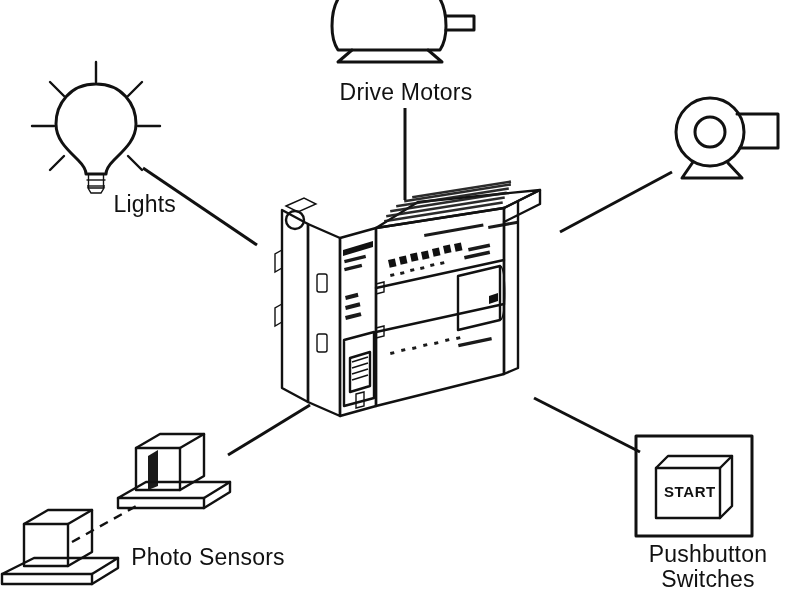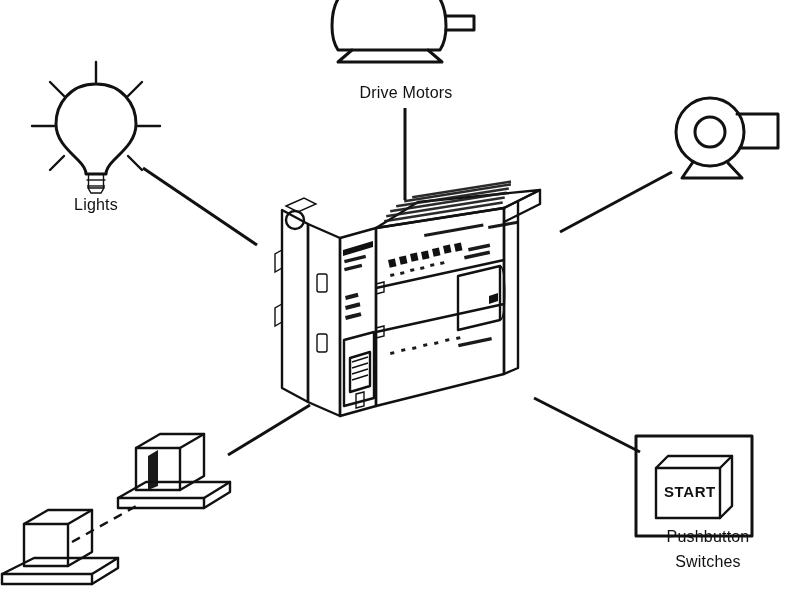--- a/index.html
+++ b/index.html
@@ -1,19 +1,19 @@
 <!DOCTYPE html>
 <html><head>
 <meta charset="utf-8">
 <style>
   html,body{margin:0;padding:0;background:#ffffff;}
   body{width:792px;height:603px;position:relative;overflow:hidden;
        font-family:"Liberation Sans",sans-serif;color:#000;}
   .stage{position:absolute;inset:0;}
-  .lbl{position:absolute;font-size:16px;line-height:25px;letter-spacing:.2px;
+  .lbl{position:absolute;font-size:23px;line-height:25px;letter-spacing:.2px;
        color:#111;white-space:pre;text-align:center;font-weight:400;}
   .node{position:absolute;}
   svg{display:block;overflow:visible;}
   .ln{stroke:#111;stroke-width:3;stroke-linecap:butt;}
   .dash{stroke:#111;stroke-width:2.4;stroke-dasharray:9 7;}
   .st{fill:none;stroke:#111;stroke-width:3;stroke-linejoin:round;stroke-linecap:round;}
   .st2{fill:none;stroke:#111;stroke-width:2.4;stroke-linejoin:round;stroke-linecap:round;}
   .fillk{fill:#111;}
   .thin{fill:none;stroke:#111;stroke-width:1.4;}
   .blk{fill:#1a1a1a;}
@@ -47,21 +47,21 @@
                         L80 114 C80 110 82 106 88 100 C98 90 110 80 110 64 C110 44 96 24 70 24 Z"></path>
     <g class="thin">
       <path d="M60 114 L80 114"></path>
       <path d="M60.5 120 L79.5 120"></path>
       <path d="M61 126 L79 126"></path>
       <path d="M62.5 114 L62.5 128"></path>
       <path d="M77.5 114 L77.5 128"></path>
       <path d="M62 128 L78 128 L75 133 L65 133 Z"></path>
     </g>
   </svg>
-  <div class="lbl" style="left:16px;top:192px;width:160px;">Lights</div>
+  <div class="lbl" style="left:16px;top:192px;width:160px;text-align:right;">Lights</div>
 
   <svg class="node" style="left:316px;top:-6px;width:180px;height:68px;" viewBox="0 0 180 68">
     <path class="st" d="M24 2 C18 10 16 22 16 32 C16 42 18 50 22 56 L124 56
                         C128 50 130 42 130 32 C130 22 128 10 122 2 Z"></path>
     <path class="st" d="M130 22 L158 22 L158 36 L130 36"></path>
     <path class="st" d="M36 56 L22 68 L126 68 L112 56"></path>
   </svg>
   <div class="lbl" style="left:318px;top:80px;width:176px;">Drive Motors</div>
 
   <svg class="node" style="left:666px;top:96px;width:126px;height:84px;" viewBox="0 0 126 84">
@@ -71,21 +71,21 @@
     <path class="st" d="M27 66 L16 82 L76 82 L62 67"></path>
   </svg>
 
   <svg class="node" style="left:634px;top:434px;width:120px;height:104px;" viewBox="0 0 120 104">
     <rect class="st" x="2" y="2" width="116" height="100"></rect>
     <path class="st2" d="M22 34 L34 22 L98 22 L98 72 L86 84 L22 84 Z"></path>
     <path class="st2" d="M22 34 L86 34 L86 84"></path>
     <path class="st2" d="M86 34 L98 22"></path>
     <text class="startTxt" x="30" y="63">START</text>
   </svg>
-  <div class="lbl" style="left: 628px; top: 524px; width: 160px; white-space: pre-line;">Pushbutton
+  <div class="lbl" style="left: 628px; top: 542px; width: 160px; white-space: pre-line;">Pushbutton
 Switches</div>
 
   <svg class="node" style="left:8px;top:426px;width:250px;height:170px;" viewBox="0 0 250 170">
 
     <g>
       <path class="st2" d="M128 64 L128 22 L152 8 L196 8 L196 50 L172 64 Z"></path>
       <path class="st2" d="M128 22 L172 22 L172 64"></path>
       <path class="st2" d="M172 22 L196 8"></path>
       <path class="blk" d="M140 30 L150 24 L150 60 L140 64 Z"></path>
       <path class="st2" d="M110 72 L138 56 L222 56 L196 72 Z"></path>
@@ -96,20 +96,21 @@
     <g>
       <path class="st2" d="M16 140 L16 98 L40 84 L84 84 L84 126 L60 140 Z"></path>
       <path class="st2" d="M16 98 L60 98 L60 140"></path>
       <path class="st2" d="M60 98 L84 84"></path>
       <path class="st2" d="M-6 148 L26 132 L110 132 L84 148 Z"></path>
       <path class="st2" d="M-6 148 L-6 158 L84 158 L84 148"></path>
       <path class="st2" d="M84 158 L110 142 L110 132"></path>
     </g>
     <line class="dash" x1="64" y1="116" x2="132" y2="78"></line>
   </svg>
+  <div class="lbl" style="left:118px;top:545px;width:180px;">Photo Sensors</div>
 
   <svg class="node" style="left:272px;top:192px;width:268px;height:232px;" viewBox="0 0 268 232">
 
     <path class="st2" d="M10 18 L10 196 L36 210 L36 32 Z"></path>
     <path class="thin" d="M10 58 L3 62 L3 80 L10 76"></path>
     <path class="thin" d="M10 112 L3 116 L3 134 L10 130"></path>
     <circle class="st2" cx="23" cy="28" r="9"></circle>
     <path class="thin" d="M14 14 L32 6 L44 12 L26 20 Z"></path>
 
     <path class="st2" d="M36 32 L36 210 L68 224 L68 46 Z"></path>

